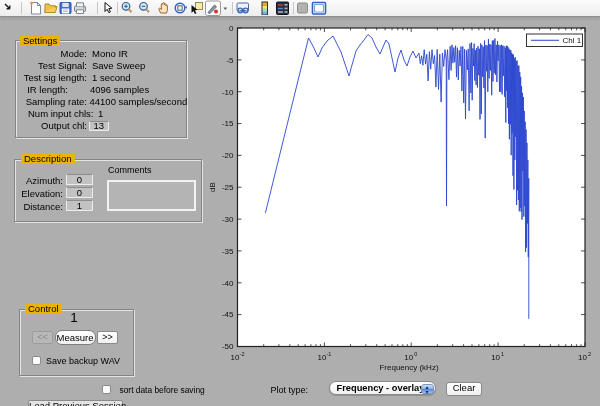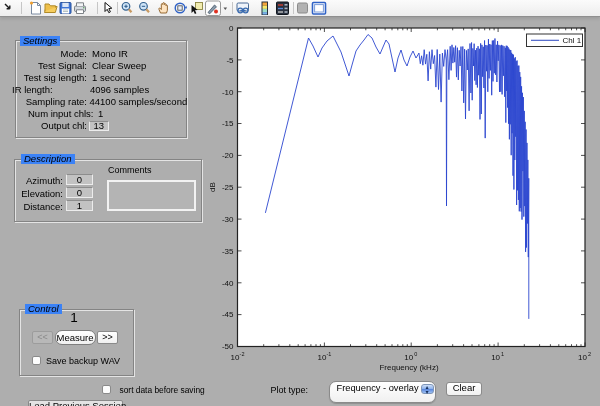--- a/index.html
+++ b/index.html
@@ -3,21 +3,21 @@
 <meta charset="utf-8">
 <style>
 * { margin:0; padding:0; box-sizing:border-box; }
 html,body { width:600px; height:406px; overflow:hidden; }
 body { background:#aeaeae; font-family:"Liberation Sans",sans-serif; color:#000; position:relative; }
 .abs { position:absolute; }
 #toolbar { left:0; top:0; width:600px; height:17px;
   background:linear-gradient(#fbfbfb,#ededed); border-bottom:1px solid #8f8f8f; box-shadow:0 2px 3px rgba(0,0,0,0.10); }
 .gbox { position:absolute; border:1px solid #848484;
   box-shadow:1px 1px 0 #e4e4e4, inset 1px 1px 0 #e4e4e4; }
-.glab { position:absolute; font-size:9.5px; line-height:10px; background:#3b82f6; padding:0 3px;font-style:italic; }
+.glab { position:absolute; font-size:9.5px; line-height:10px; background:#eab308; padding:0 3px; }
 .lbl  { position:absolute; font-size:9.5px; line-height:11px; white-space:nowrap; }
 .field { position:absolute; background:#c2c2c2; border:1px solid #ececec; border-top-color:#8d8d8d;
   font-size:9.5px; text-align:center; }
 .btn { position:absolute; background:linear-gradient(#ffffff,#f0f0f0); border:1px solid #8a8a8a;
   font-size:9.5px; text-align:center; white-space:nowrap; }
 .tsep { position:absolute; top:2px; width:1px; height:12px; background:#c6c6c6; }
 .cb { position:absolute; width:9.5px; height:9.5px; background:#fdfdfd; border:1px solid #8a8a8a; border-radius:2px; }
 </style>
 </head>
 <body>
@@ -256,24 +256,24 @@
 <rect x="312.5" y="2.5" width="13" height="11.5" rx="1" fill="#ffffff" stroke="#2f62c6" stroke-width="1.6"></rect>
 <rect x="314.6" y="4.6" width="8.8" height="7.4" fill="#ffffff" stroke="#7a9cd8" stroke-width="1"></rect>
 </g>
 </svg>
 
 <div class="gbox" style="left:15px;top:40px;width:172px;height:98px;"></div>
 <div class="glab" style="left:20px;top:35.5px;">Settings</div>
 <div class="lbl" style="left:0;top:47.5px;width:87px;text-align:right;">Mode:</div>
 <div class="lbl" style="left:92px;top:47.5px;">Mono IR</div>
 <div class="lbl" style="left:0;top:59.5px;width:87px;text-align:right;">Test Signal:</div>
-<div class="lbl" style="left:92px;top:59.5px;">Clear Sweep</div>
+<div class="lbl" style="left:92px;top:59.5px;">Save Sweep</div>
 <div class="lbl" style="left:0;top:71.5px;width:87px;text-align:right;">Test sig length:</div>
 <div class="lbl" style="left:92px;top:71.5px;">1 second</div>
-<div class="lbl" style="left:12px;top:83.5px;width:87px;text-align:left;">IR length:</div>
+<div class="lbl" style="left:4px;top:83.5px;width:87px;text-align:center;">IR length:</div>
 <div class="lbl" style="left:90px;top:83.5px;">4096 samples</div>
 <div class="lbl" style="left:0;top:95.8px;width:87px;text-align:right;">Sampling rate:</div>
 <div class="lbl" style="left:89.5px;top:95.8px;">44100 samples/second</div>
 <div class="lbl" style="left:0;top:107.8px;width:87px;text-align:right;padding-left:28px;">Num input chls:</div>
 <div class="lbl" style="left:98px;top:107.8px;">1</div>
 <div class="lbl" style="left:0;top:120px;width:87px;text-align:right;">Output chl:</div>
 <div class="field" style="left:88.5px;top:120.5px;width:20.5px;height:10px;line-height:8.5px;">13</div>
 
 <div class="gbox" style="left:14px;top:158.5px;width:188px;height:63px;"></div>
 <div class="glab" style="left:21px;top:154px;">Description</div>
@@ -294,16 +294,16 @@
 <div class="btn" style="left:97px;top:331px;width:21px;height:13px;line-height:10.5px;border-radius:2px;font-size:9px;">&gt;&gt;</div>
 <div class="cb" style="left:31.5px;top:355.5px;"></div>
 <div class="lbl" style="left:46px;top:355.5px;font-size:9px;">Save backup WAV</div>
 
 <div class="btn" style="left:56.5px;top:383.5px;width:38.5px;height:11.5px;line-height:9.5px;border-radius:5.5px;margin-top:36px;">Save</div>
 <div class="cb" style="left:101.5px;top:384.5px;"></div>
 <div class="lbl" style="left:119.5px;top:385px;font-size:8.4px;">sort data before saving</div>
 <div class="btn" style="left:28px;top:400px;width:95px;height:14px;line-height:9.5px;background:#e3e3e3;border-radius:2px;">Load Previous Session</div>
 
 <div class="lbl" style="left:264px;top:384.5px;width:44px;text-align:right;font-size:9px;">Plot type:</div>
-<div class="btn" style="left:328.5px;top:381px;width:107.5px;height:22px;border-radius:7px;font-size:9.3px;line-height:12.5px;text-align:left;padding-left:7px;box-shadow:0 1px 1px rgba(0,0,0,0.18);">Frequency - overlay
+<div class="btn" style="left:328.5px;top:381px;width:107.5px;height:14px;border-radius:7px;font-size:9.3px;line-height:12.5px;text-align:left;padding-left:7px;box-shadow:0 1px 1px rgba(0,0,0,0.18);font-weight:bold;">Frequency - overlay
   <span style="position:absolute;right:1.5px;top:1.5px;width:13px;height:10.5px;background:linear-gradient(#cfe0f8 0%,#8fb4ee 45%,#5b88dd 55%,#9cc0f4 100%);border:1px solid #7f96b8;border-radius:3px;color:#16305e;font-size:5.2px;line-height:5.2px;text-align:center;">▲<br>▼</span>
 </div>
 <div class="btn" style="left:446px;top:382px;width:36px;height:14px;line-height:10px;border-radius:3px;">Clear</div>
 
 </body></html>

